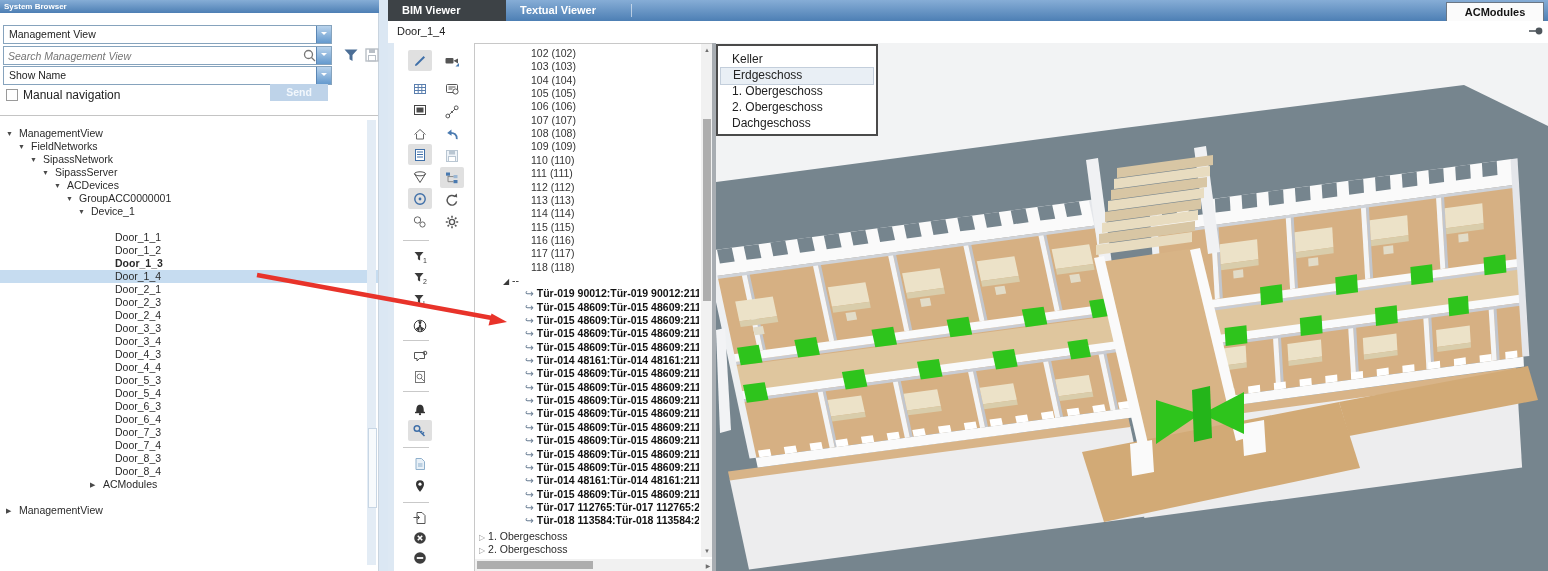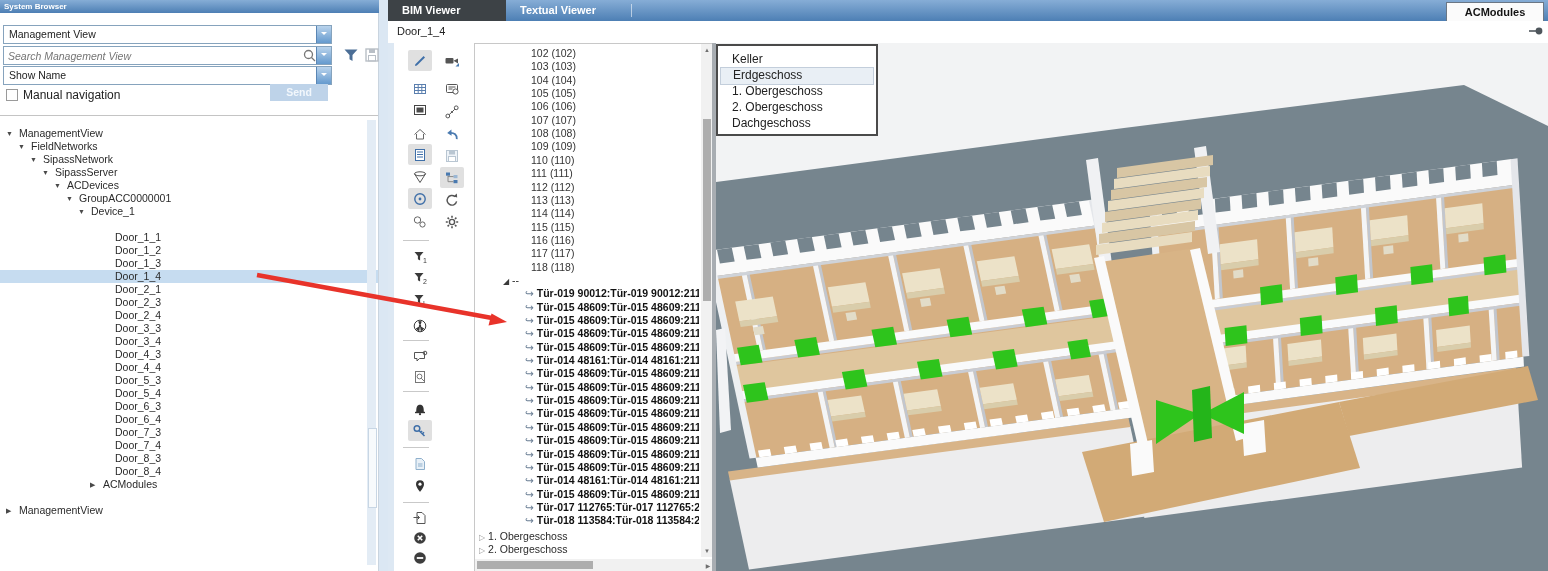--- a/index.html
+++ b/index.html
@@ -104,21 +104,21 @@
       <div class="row13" style="left:0;top:205px;width:378px;">
         <span class="tri" style="left:78px">▼</span>
         <span style="position:absolute;left:91px">Device_1</span>
       </div>
       <div class="row13" style="left:0;top:231px;width:378px;">
         <span style="position:absolute;left:115px">Door_1_1</span>
       </div>
       <div class="row13" style="left:0;top:244px;width:378px;">
         <span style="position:absolute;left:115px">Door_1_2</span>
       </div>
-      <div class="row13" style="left:0;top:257px;width:408px;">
+      <div class="row13" style="left:0;top:257px;width:408px;font-weight:bold;">
         <span style="position:absolute;left:115px">Door_1_3</span>
       </div>
       <div class="row13" style="left:0;top:270px;width:378px;background:#c6dcf0;">
         <span style="position:absolute;left:115px">Door_1_4</span>
       </div>
       <div class="row13" style="left:0;top:283px;width:378px;">
         <span style="position:absolute;left:115px">Door_2_1</span>
       </div>
       <div class="row13" style="left:0;top:296px;width:332px;">
         <span style="position:absolute;left:115px">Door_2_3</span>

